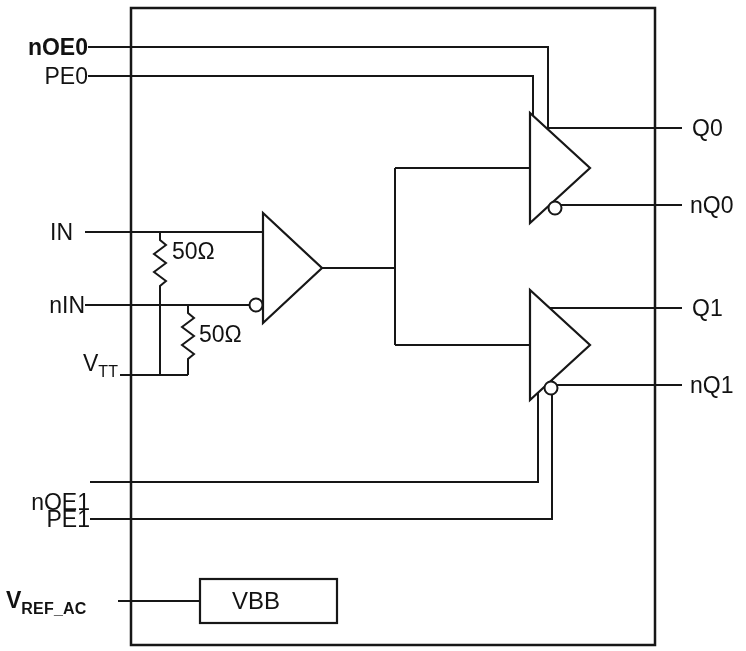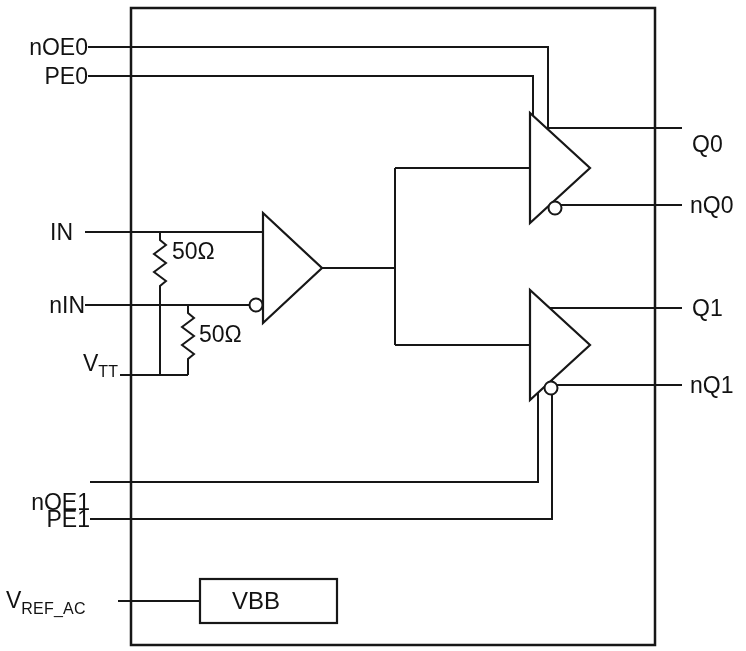--- a/index.html
+++ b/index.html
@@ -51,33 +51,33 @@
     <path d="M530,113 L530,223 L590,168 Z" class="tri"></path>
     <path d="M530,290 L530,400 L590,345 Z" class="tri"></path>
 
     <circle cx="256" cy="305" r="6.5" class="bub"></circle>
     <circle cx="555" cy="208" r="6.5" class="bub"></circle>
     <circle cx="551" cy="388" r="6.5" class="bub"></circle>
 
     <rect x="200" y="579" width="137" height="44" class="box"></rect>
   </svg>
 
-  <div class="lbl right" style="left:20px; top:34px;  width:68px;">nOE0</div>
+  <div class="lbl right" style="left:20px; top:34px;  width:68px;font-weight:bold;">nOE0</div>
   <div class="lbl right" style="left:20px; top:63px;  width:68px;">PE0</div>
   <div class="lbl right" style="left:8px; top:219px; width:65px;">IN</div>
   <div class="lbl right" style="left:20px; top:292px; width:65px;">nIN</div>
 
   <div class="lbl" style="left:83px; top:350px;"><span>V</span><span class="sub">TT</span></div>
 
   <div class="lbl right" style="left:22px; top:469px; width:68px;margin-top:20px;">nOE1</div>
   <div class="lbl right" style="left:22px; top:506px; width:68px;">PE1</div>
 
-  <div class="lbl" style="left:6px; top:587px;"><span>V</span><span class="sub">REF_AC</span></div>
+  <div class="lbl" style="left:6px; top:587px;font-weight:bold;"><span>V</span><span class="sub">REF_AC</span></div>
 
-  <div class="lbl" style="left:692px; top:131px;">Q0</div>
+  <div class="lbl" style="left:692px; top:115px;">Q0</div>
   <div class="lbl" style="left:690px; top:192px;">nQ0</div>
   <div class="lbl" style="left:692px; top:295px;">Q1</div>
   <div class="lbl" style="left:690px; top:372px;">nQ1</div>
 
   <div class="lbl" style="left:172px; top:238px;">50Ω</div>
   <div class="lbl" style="left:199px; top:321px;">50Ω</div>
 
   <div class="vbb-label">VBB</div>
 
 </div>

